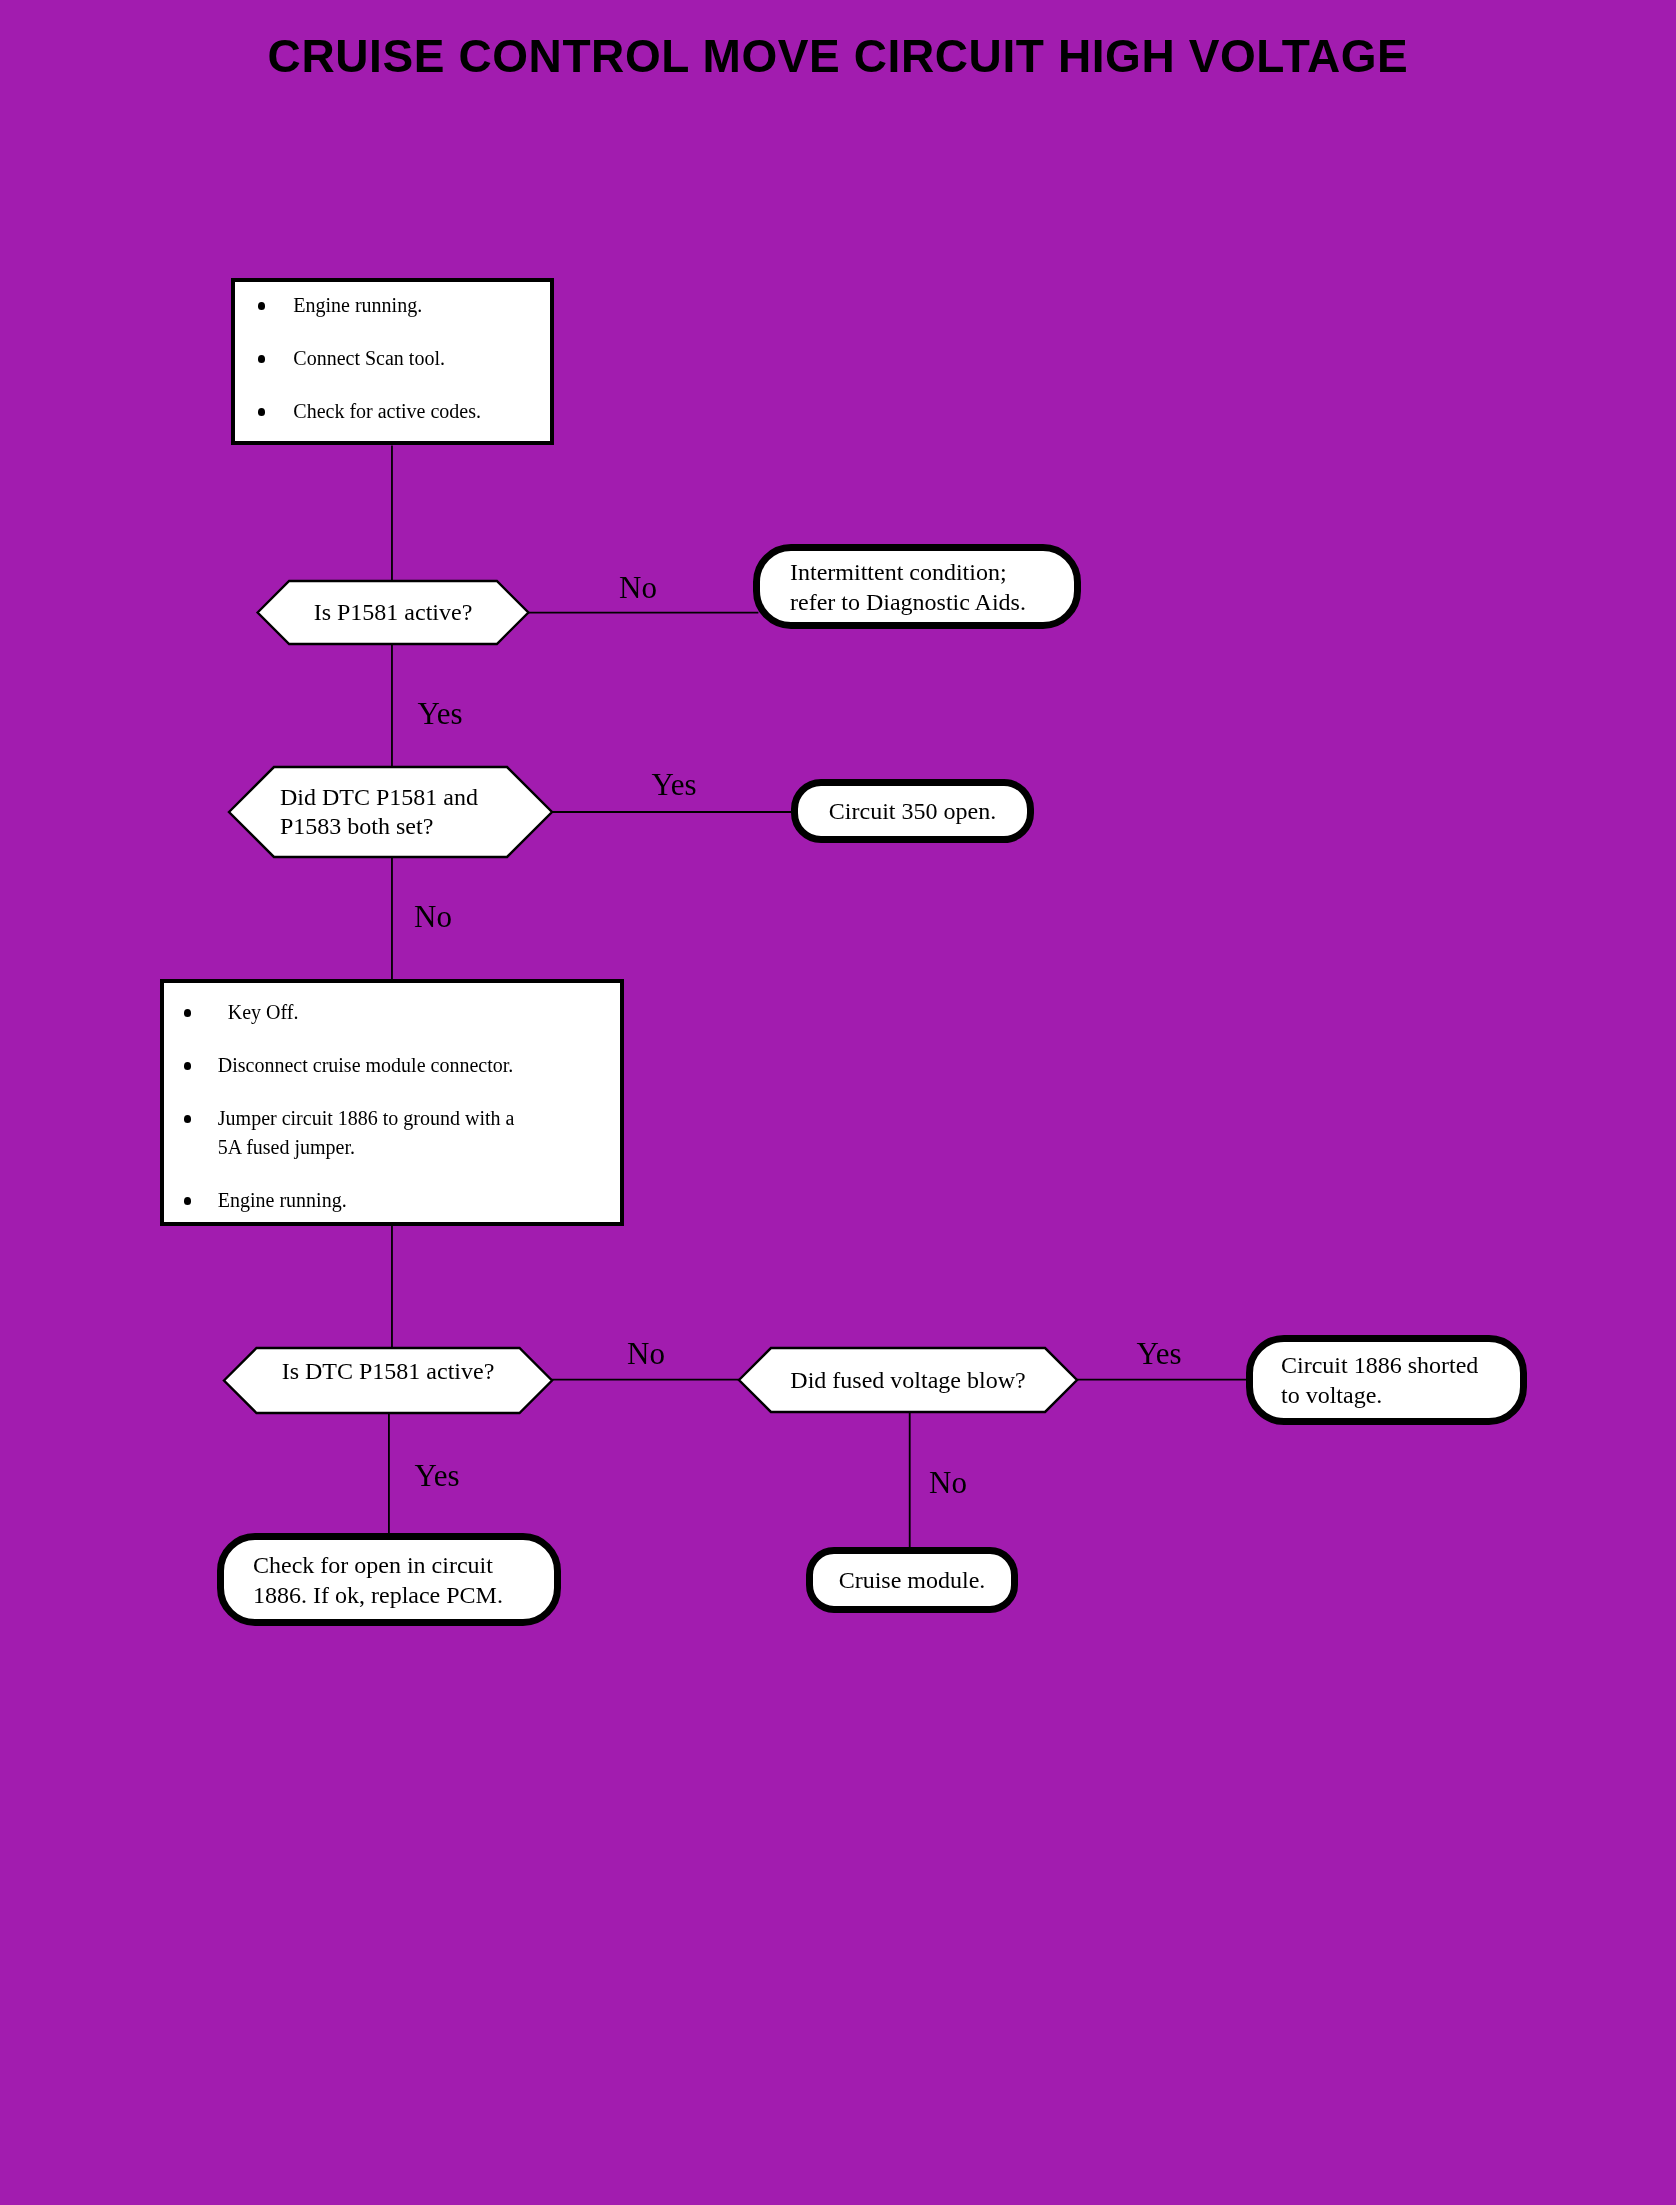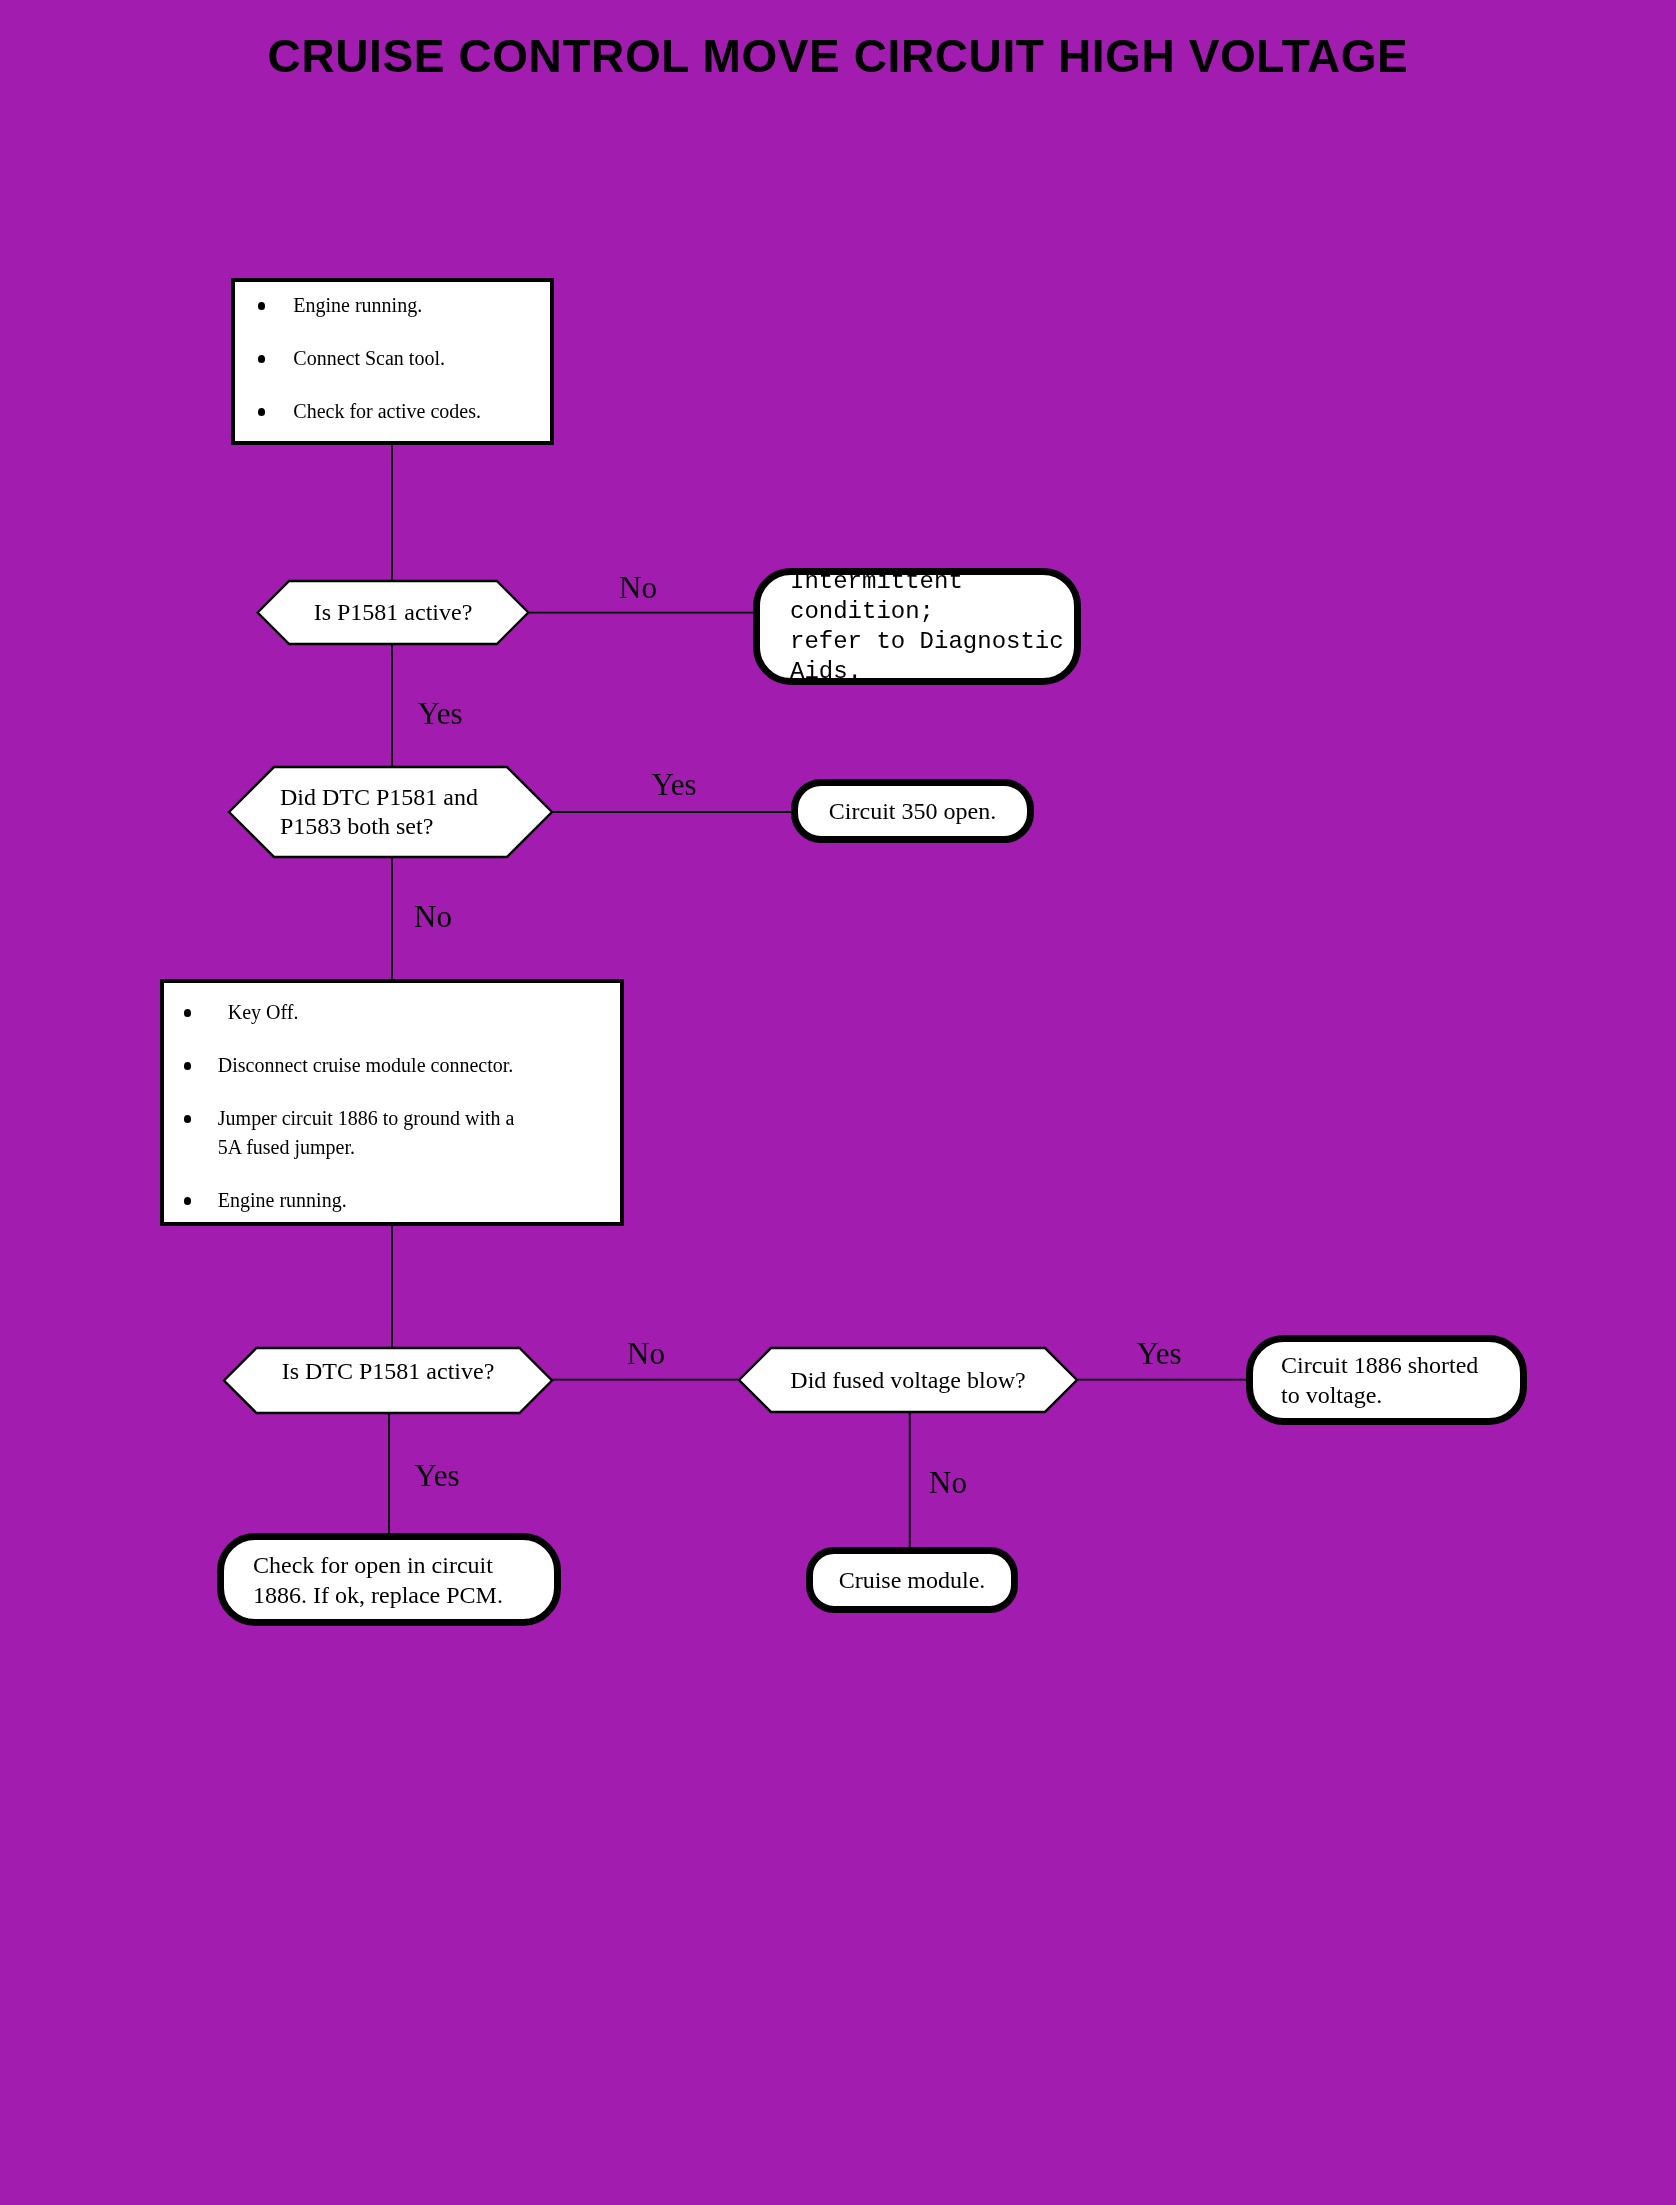--- a/index.html
+++ b/index.html
@@ -102,21 +102,21 @@
     </div>
   </div>
 
   <div class="hex" style="left:257px;top:581px;width:272px;height:63px;">
     <svg width="272" height="63" viewBox="0 0 447 104">
       <polygon points="0,52 52,0 395,0 447,52 395,104 52,104" fill="#fff" stroke="#000" stroke-width="4"></polygon>
     </svg>
     <div class="hex-label">Is P1581 active?</div>
   </div>
 
-  <div class="node term left" style="left:753px;top:568px;width:328px;height:117px;border-radius:38px;padding-left:30px;font-family:Liberation Mono, monospace;">
+  <div class="node term left" style="left:753px;top:544px;width:328px;height:85px;border-radius:38px;padding-left:30px;">
     <div>Intermittent condition;</div>
     <div>refer to Diagnostic Aids.</div>
   </div>
 
   <div class="hex" style="left:229px;top:767px;width:323px;height:90px;">
     <svg width="323" height="90" viewBox="0 0 532 148">
       <polygon points="0,74 74,0 458,0 532,74 458,148 74,148" fill="#fff" stroke="#000" stroke-width="4"></polygon>
     </svg>
     <div class="hex-label left" style="padding-left:51px;">
       <div>

